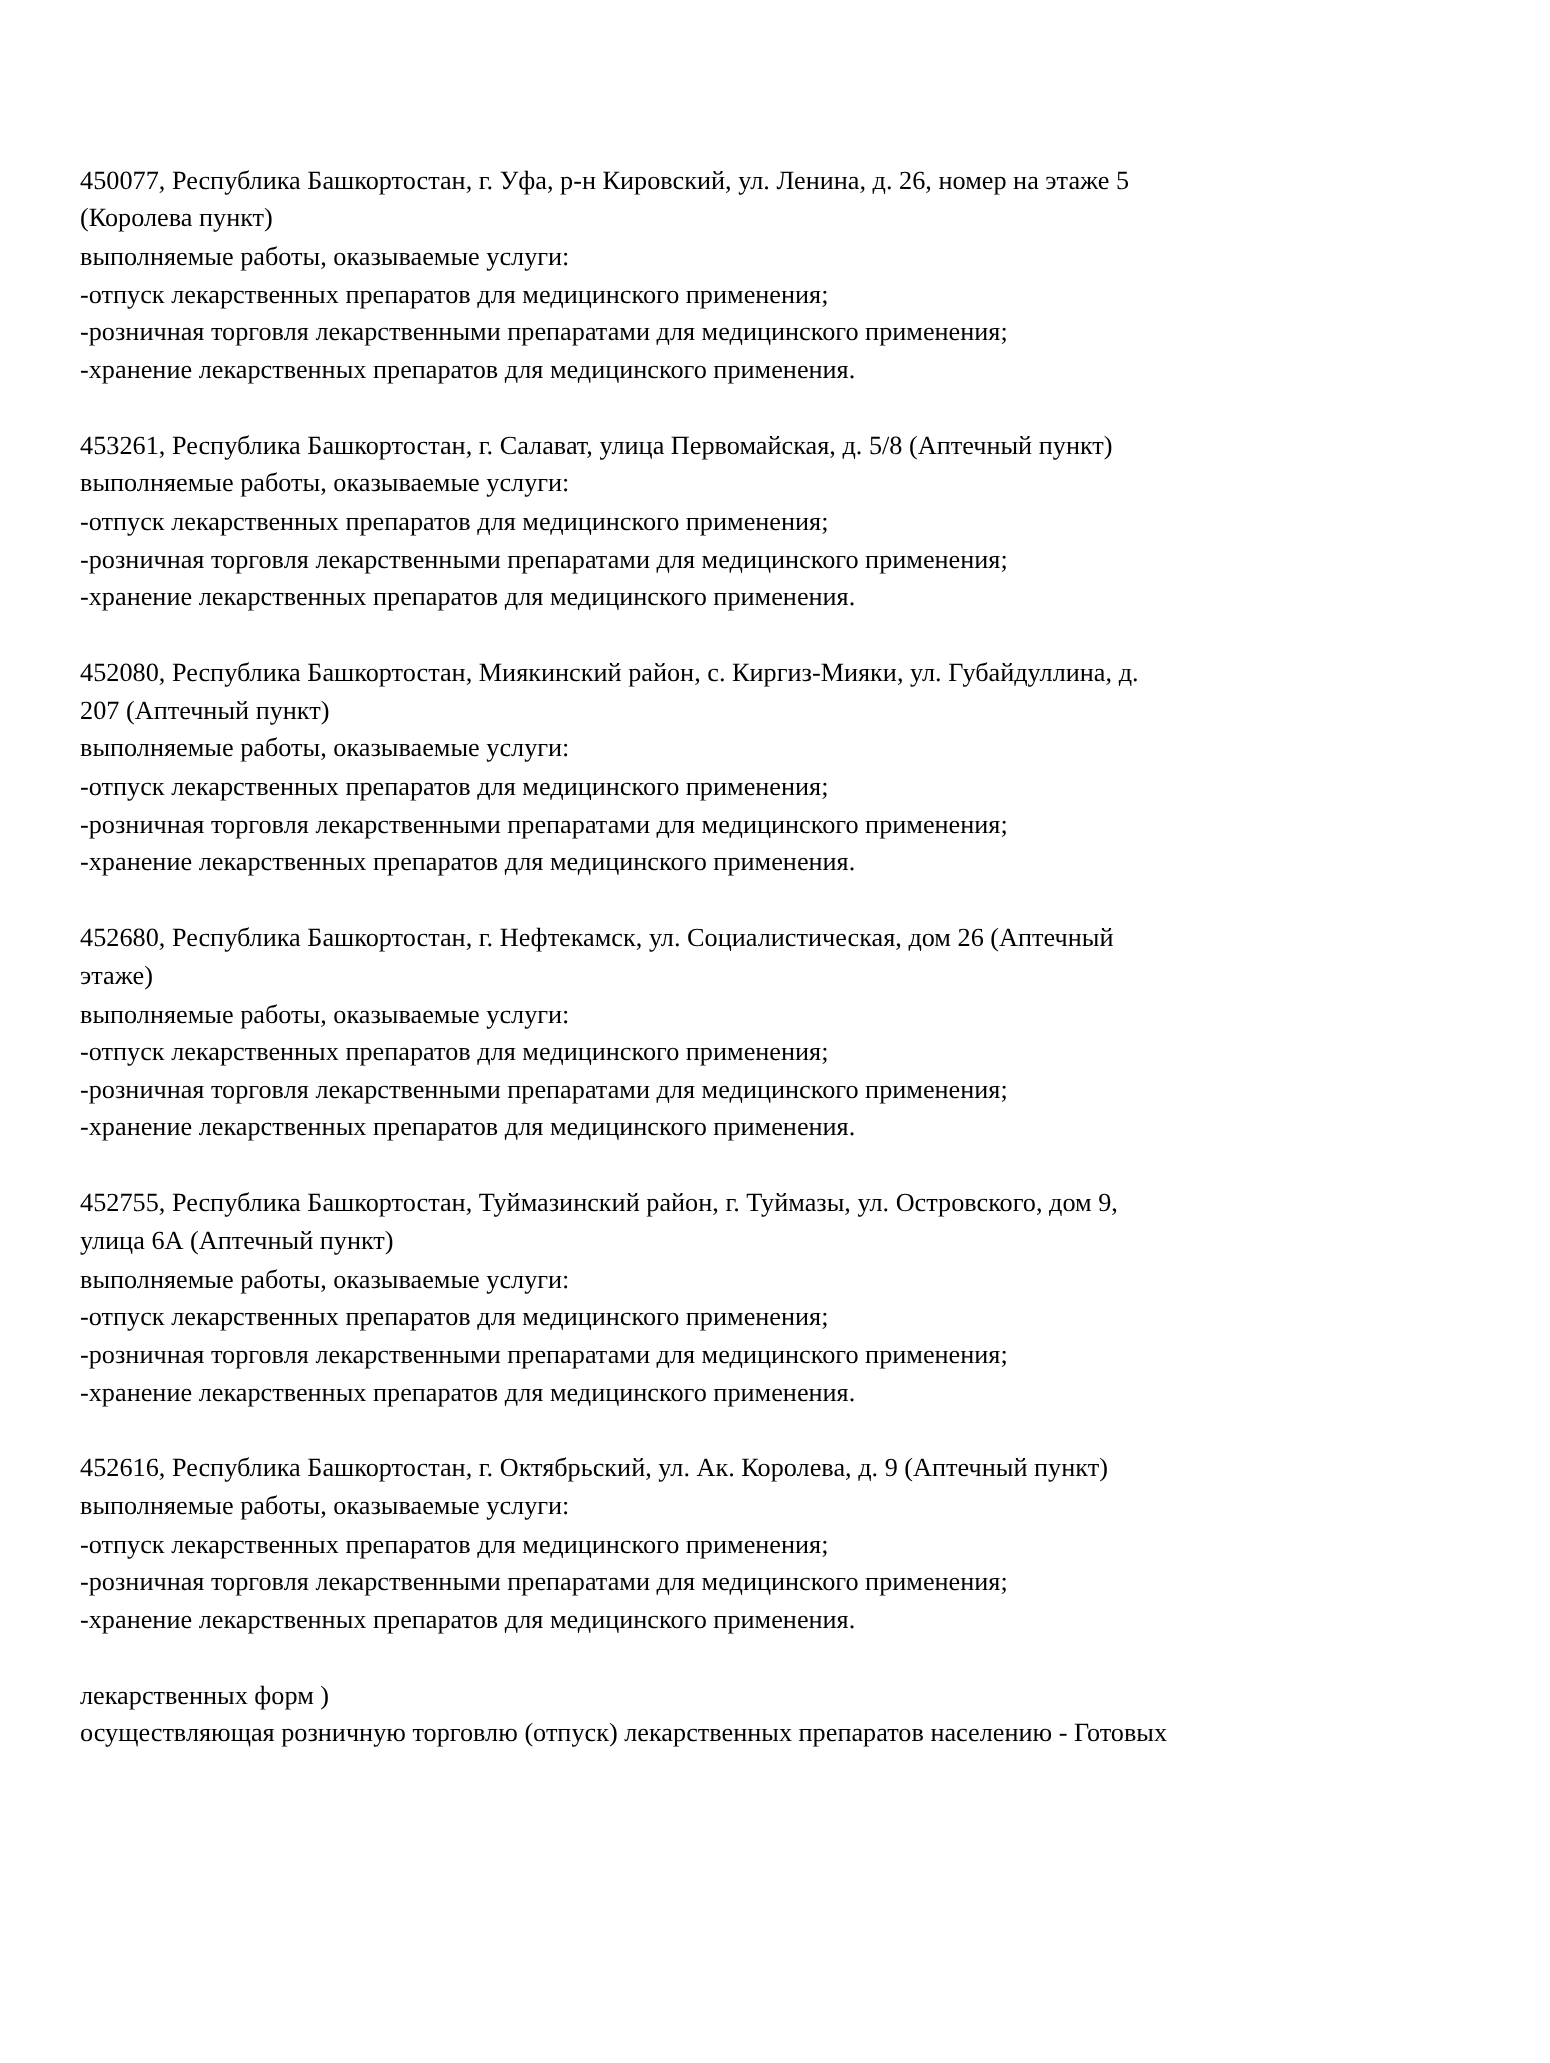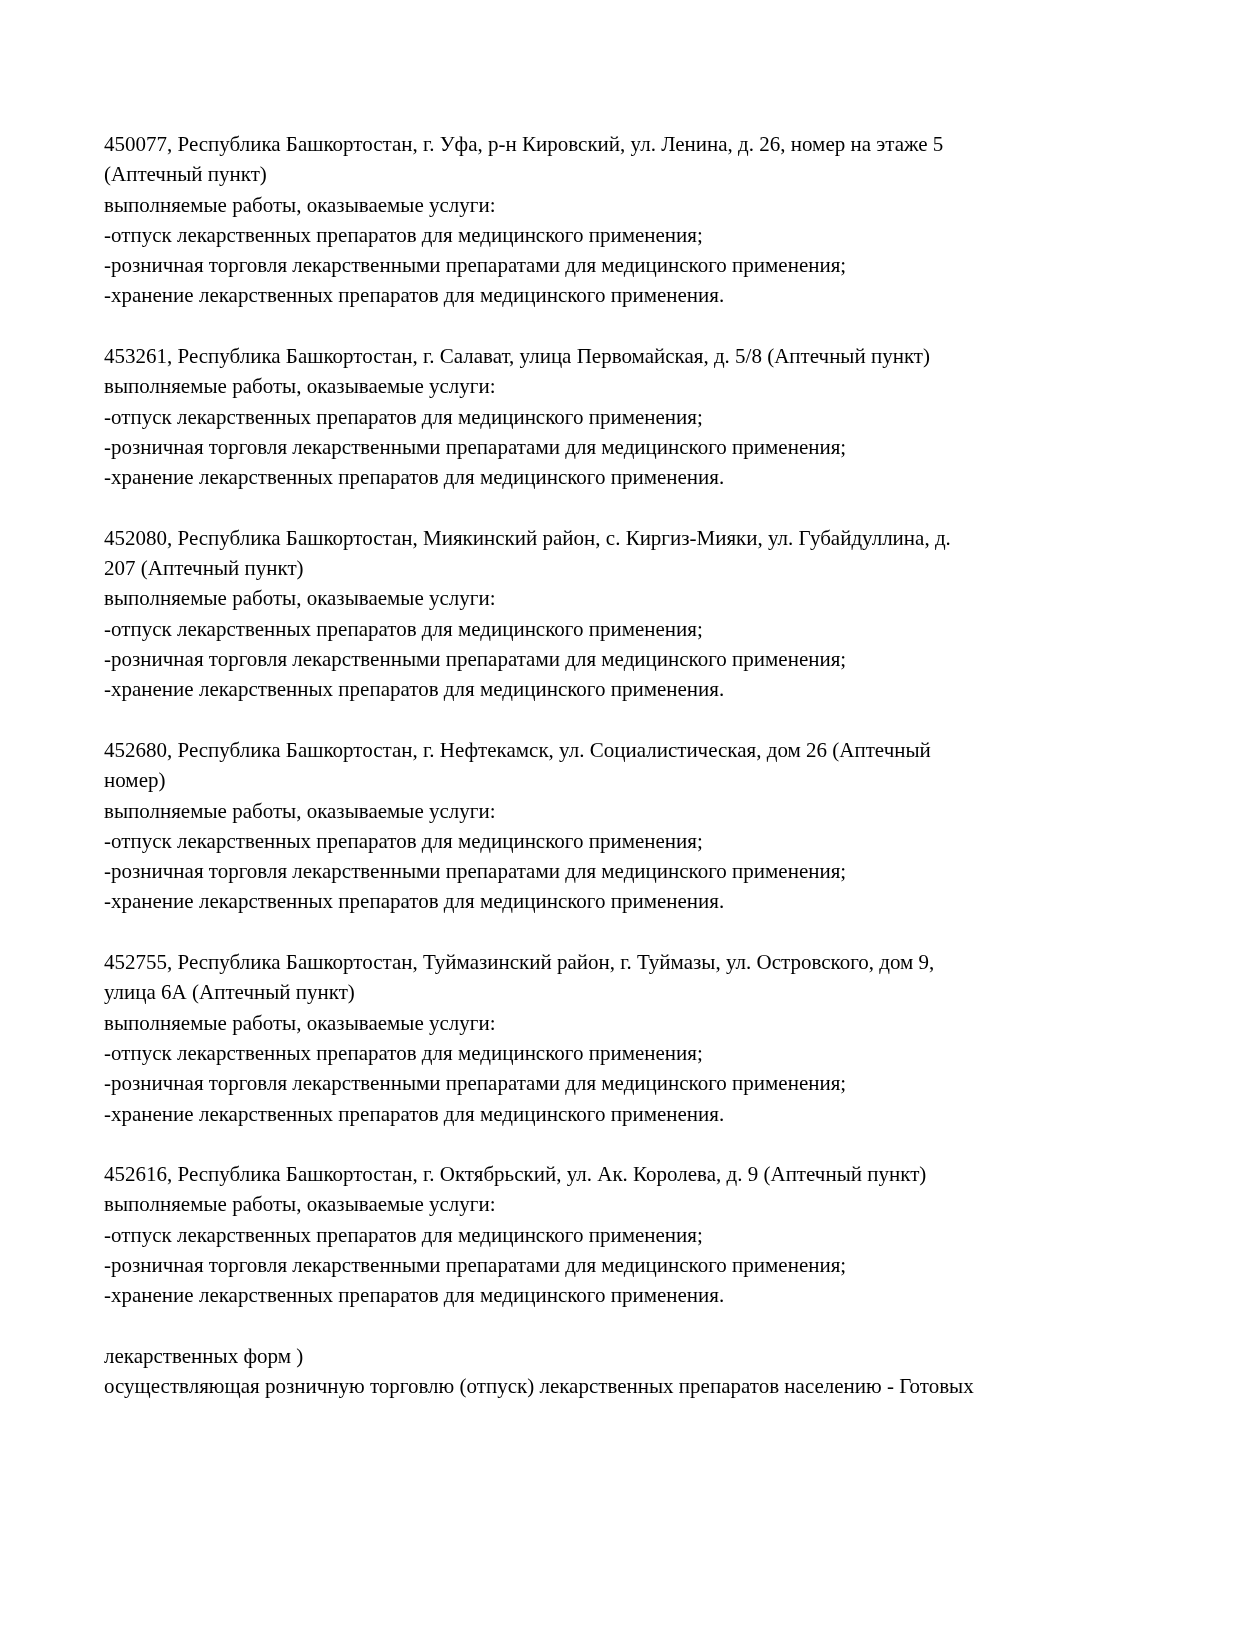--- a/index.html
+++ b/index.html
@@ -9,42 +9,42 @@
   }
   body {
     width: 1240px;
     height: 1650px;
     overflow: hidden;
   }
   .page {
     box-sizing: border-box;
     width: 1240px;
     height: 1198px;
-    padding: 129px 100px 0 104px;
+    padding: 129px 100px 0 64px;
     font-family: "Liberation Serif", "DejaVu Serif", serif;
     font-size: 21px;
     line-height: 30.3px;
     color: #000000;
     background: #ffffff;
   }
   .entry {
     margin: 0 0 30.3px 0;
   }
   .line {
     white-space: pre;
   }
 </style>
 </head>
 <body>
 
 <div class="page">
   <div>
       <div class="entry">
         <div class="line">450077, Республика Башкортостан, г. Уфа, р-н Кировский, ул. Ленина, д. 26, номер на этаже 5</div>
-        <div class="line">(Аптечный пункт)</div>
+        <div class="line">(Королева пункт)</div>
         <div class="line">выполняемые работы, оказываемые услуги:</div>
         <div class="line">-отпуск лекарственных препаратов для медицинского применения;</div>
         <div class="line">-розничная торговля лекарственными препаратами для медицинского применения;</div>
         <div class="line">-хранение лекарственных препаратов для медицинского применения.</div>
       </div>
       <div class="entry">
         <div class="line">453261, Республика Башкортостан, г. Салават, улица Первомайская, д. 5/8 (Аптечный пункт)</div>
         <div class="line">выполняемые работы, оказываемые услуги:</div>
         <div class="line">-отпуск лекарственных препаратов для медицинского применения;</div>
         <div class="line">-розничная торговля лекарственными препаратами для медицинского применения;</div>
@@ -53,21 +53,21 @@
       <div class="entry">
         <div class="line">452080, Республика Башкортостан, Миякинский район, с. Киргиз-Мияки, ул. Губайдуллина, д.</div>
         <div class="line">207 (Аптечный пункт)</div>
         <div class="line">выполняемые работы, оказываемые услуги:</div>
         <div class="line">-отпуск лекарственных препаратов для медицинского применения;</div>
         <div class="line">-розничная торговля лекарственными препаратами для медицинского применения;</div>
         <div class="line">-хранение лекарственных препаратов для медицинского применения.</div>
       </div>
       <div class="entry">
         <div class="line">452680, Республика Башкортостан, г. Нефтекамск, ул. Социалистическая, дом 26 (Аптечный</div>
-        <div class="line">номер)</div>
+        <div class="line">этаже)</div>
         <div class="line">выполняемые работы, оказываемые услуги:</div>
         <div class="line">-отпуск лекарственных препаратов для медицинского применения;</div>
         <div class="line">-розничная торговля лекарственными препаратами для медицинского применения;</div>
         <div class="line">-хранение лекарственных препаратов для медицинского применения.</div>
       </div>
       <div class="entry">
         <div class="line">452755, Республика Башкортостан, Туймазинский район, г. Туймазы, ул. Островского, дом 9,</div>
         <div class="line">улица 6А (Аптечный пункт)</div>
         <div class="line">выполняемые работы, оказываемые услуги:</div>
         <div class="line">-отпуск лекарственных препаратов для медицинского применения;</div>

